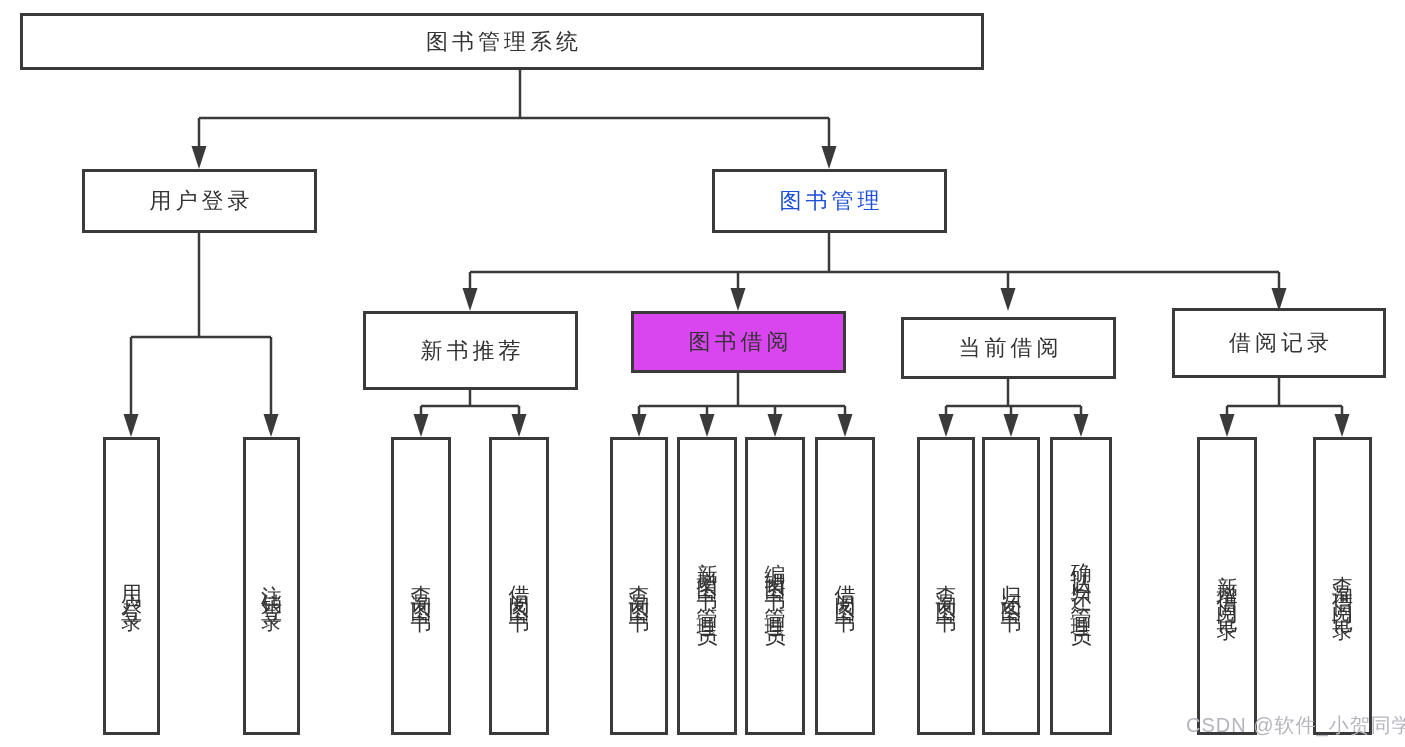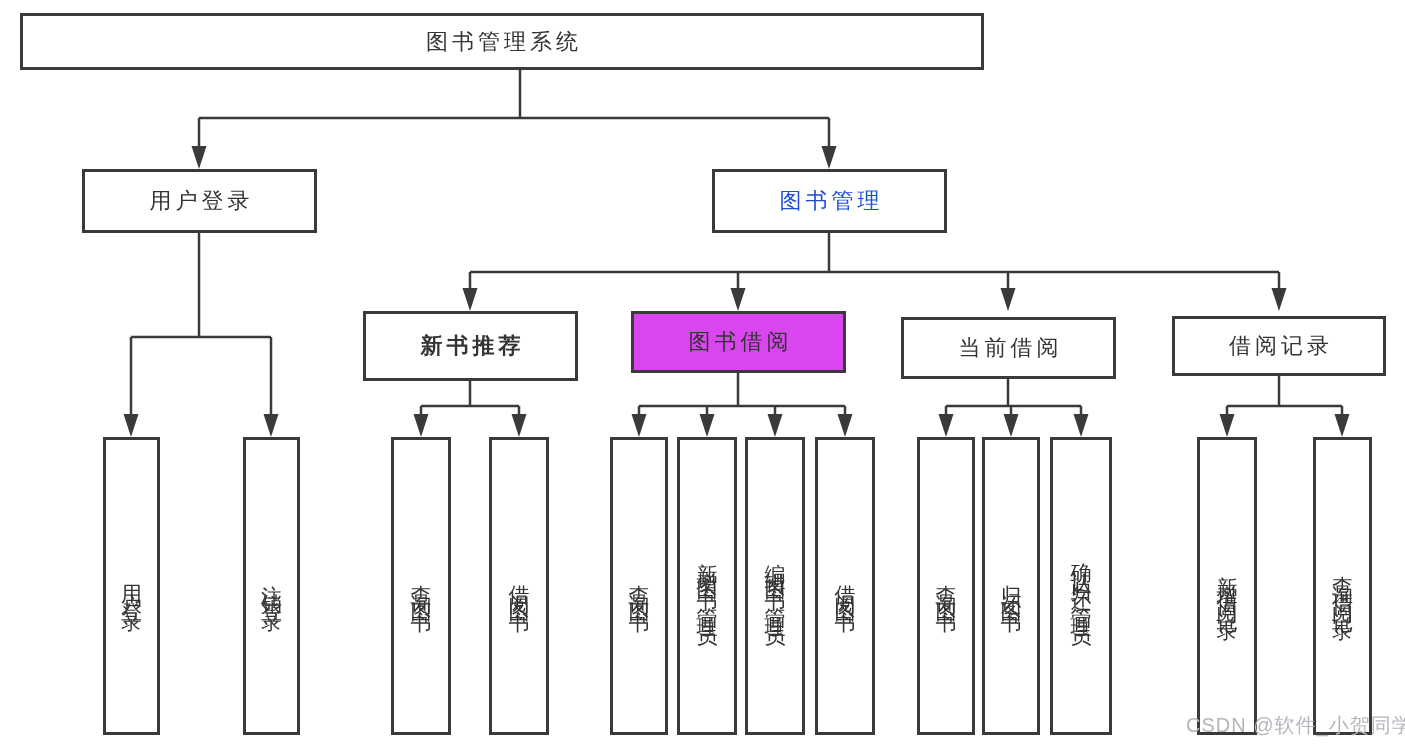--- a/index.html
+++ b/index.html
@@ -108,30 +108,30 @@
   <div id="nodes">
       <div class="node h" style="left: 20px; top: 13px; width: 964px; height: 57px; border-color: rgb(58, 58, 58); background: rgb(255, 255, 255);">
         <span class="lbl" style="color: rgb(51, 51, 51);">图书管理系统</span>
       </div>
       <div class="node h" style="left: 82px; top: 169px; width: 235px; height: 64px; border-color: rgb(58, 58, 58); background: rgb(255, 255, 255);">
         <span class="lbl" style="color: rgb(51, 51, 51);">用户登录</span>
       </div>
       <div class="node h" style="left: 712px; top: 169px; width: 235px; height: 64px; border-color: rgb(58, 58, 58); background: rgb(255, 255, 255);">
         <span class="lbl" style="color: #1d4ed8; font-family: Liberation Serif, serif;">图书管理</span>
       </div>
-      <div class="node h" style="left: 363px; top: 311px; width: 215px; height: 70px; border-color: rgb(58, 58, 58); background: rgb(255, 255, 255); font-weight: bold;">
+      <div class="node h" style="left: 363px; top: 311px; width: 215px; height: 79px; border-color: rgb(58, 58, 58); background: rgb(255, 255, 255);">
         <span class="lbl" style="color: rgb(51, 51, 51);">新书推荐</span>
       </div>
       <div class="node h" style="left: 631px; top: 311px; width: 215px; height: 62px; border-color: rgb(58, 58, 58); background: #d946ef;">
         <span class="lbl" style="color: rgb(51, 51, 51);">图书借阅</span>
       </div>
       <div class="node h" style="left: 901px; top: 317px; width: 215px; height: 62px; border-color: rgb(58, 58, 58); background: rgb(255, 255, 255);">
         <span class="lbl" style="color: rgb(51, 51, 51);">当前借阅</span>
       </div>
-      <div class="node h" style="left: 1172px; top: 316px; width: 214px; height: 60px; border-color: rgb(58, 58, 58); background: rgb(255, 255, 255);">
+      <div class="node h" style="left: 1172px; top: 308px; width: 214px; height: 70px; border-color: rgb(58, 58, 58); background: rgb(255, 255, 255);">
         <span class="lbl" style="color: rgb(51, 51, 51);">借阅记录</span>
       </div>
       <div class="node v" style="left: 103px; top: 437px; width: 57px; height: 298px; border-color: rgb(58, 58, 58); background: rgb(255, 255, 255);">
         <span class="lbl" style="color: rgb(51, 51, 51);">用户登录</span>
       </div>
       <div class="node v" style="left: 243px; top: 437px; width: 57px; height: 298px; border-color: rgb(58, 58, 58); background: rgb(255, 255, 255);">
         <span class="lbl" style="color: rgb(51, 51, 51);">注销登录</span>
       </div>
       <div class="node v" style="left: 391px; top: 437px; width: 60px; height: 298px; border-color: rgb(58, 58, 58); background: rgb(255, 255, 255);">
         <span class="lbl" style="color: rgb(51, 51, 51);">查询图书</span>

